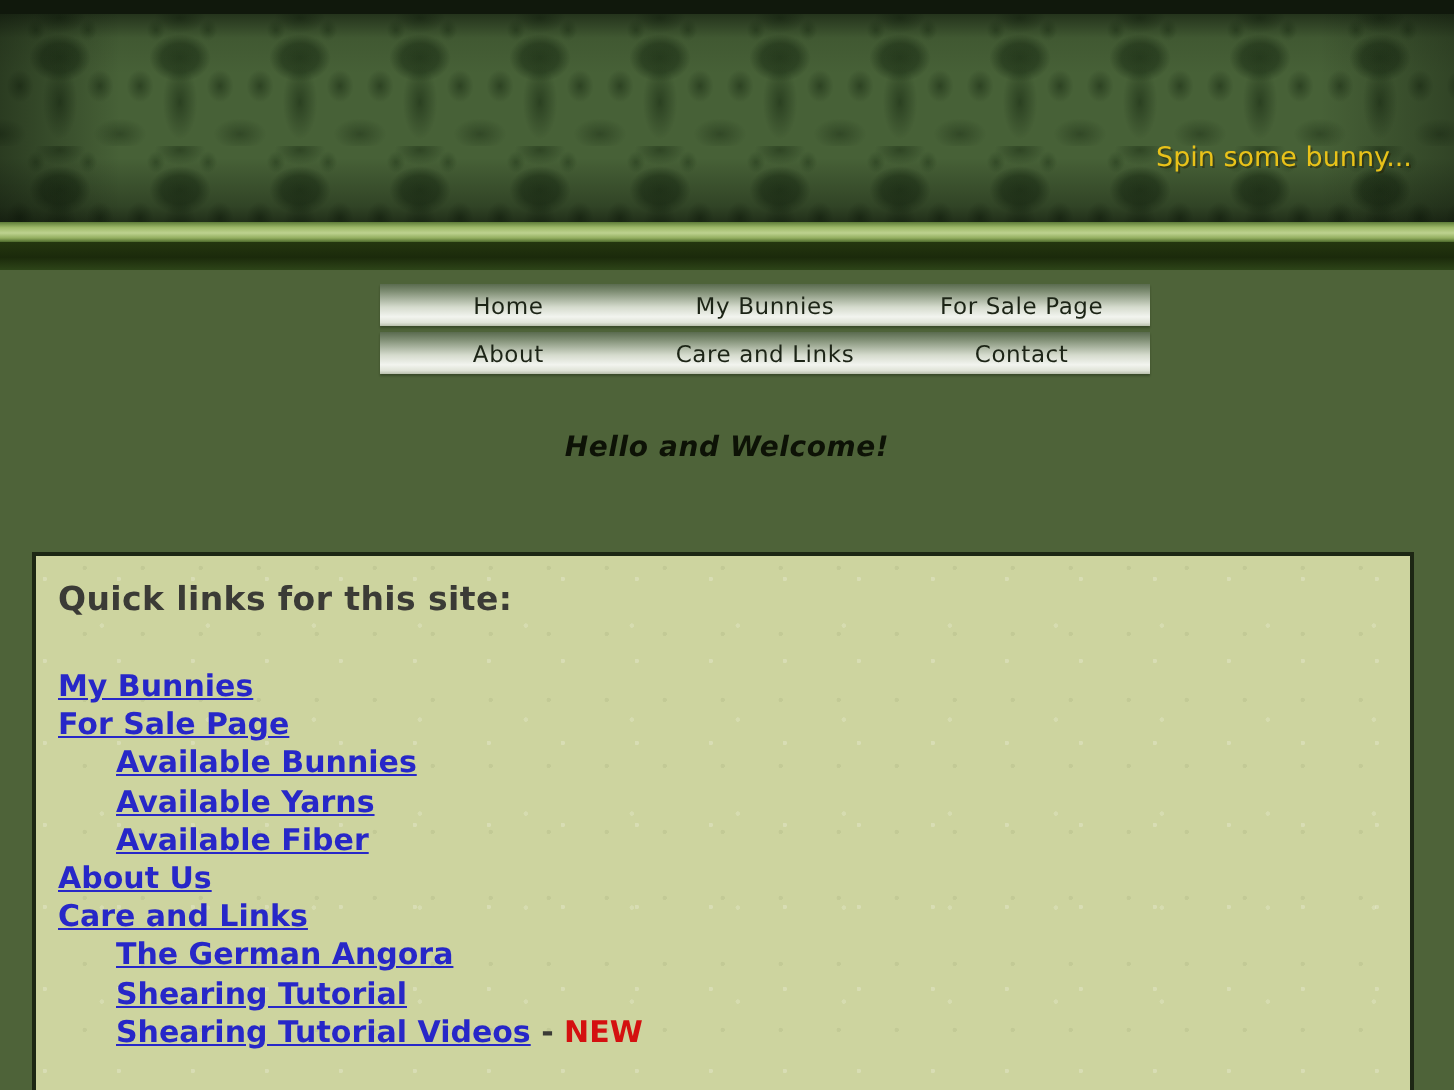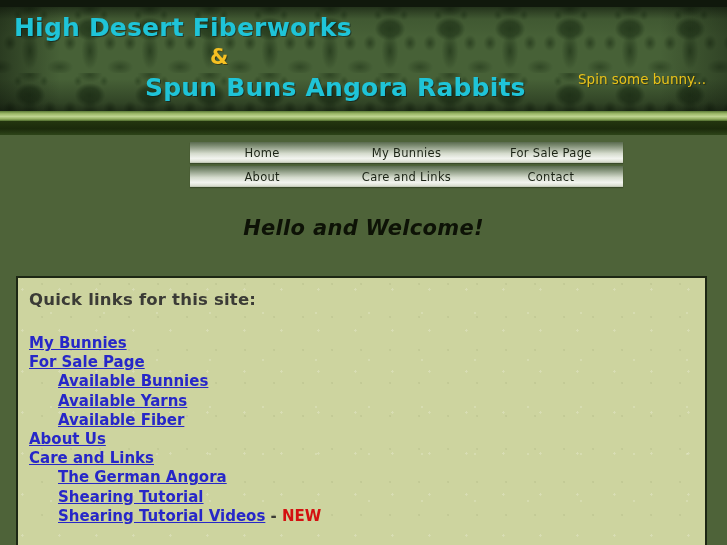--- a/index.html
+++ b/index.html
@@ -147,21 +147,21 @@
 
   
   .nav {
     position: absolute;
     top: 142px; left: 190px;
     width: 385px;
     height: 45px;
   }
   .nav-row {
     display: flex;
-    width: 433px;
+    width: 385px;
     height: 21px;
     margin-bottom: 3px;
     background: linear-gradient(to bottom, #5a6b4f 0%, #7f8e74 18%, #d5dbcd 55%, #f2f4ef 78%, #dfe3d7 92%, #b9c0ad 100%);
     box-shadow: 0 1px 1px rgba(20,30,12,0.35);
   }
   .nav-item {
     flex: 1 1 0;
     display: flex;
     align-items: center;
     justify-content: center;
@@ -172,21 +172,21 @@
     height: 21px;
   }
   .nav-item:first-child { justify-content: center; }
 
   
   .welcome {
     position: absolute;
     top: 216px; left: 0;
     width: 727px;
     text-align: center;
-    font-size: 21px;
+    font-size: 14px;
     font-weight: bold;
     font-style: italic;
     color: #0d1206;
     letter-spacing: 0.3px;
   }
 
   
   .content-box {
     position: absolute;
     top: 276px; left: 16px;
@@ -245,25 +245,20 @@
 
 <div id="page">
 
   <div class="top-strip"></div>
 
   <div class="banner">
     <div class="banner-pattern"></div>
     <div class="banner-shade"></div>
     <div class="banner-vignette"></div>
 
-    <div class="title-block">
-      <div class="title-line1">High Desert Fiberworks</div>
-      <div class="title-amp">&amp;</div>
-      <div class="title-line2">Spun Buns Angora Rabbits</div>
-    </div>
 
     <div class="tagline">
       <div>Spin some bunny...</div>
     </div>
   </div>
 
   <div class="band-wrap">
     <div class="band-light"></div>
     <div class="band-dark"></div>
   </div>

